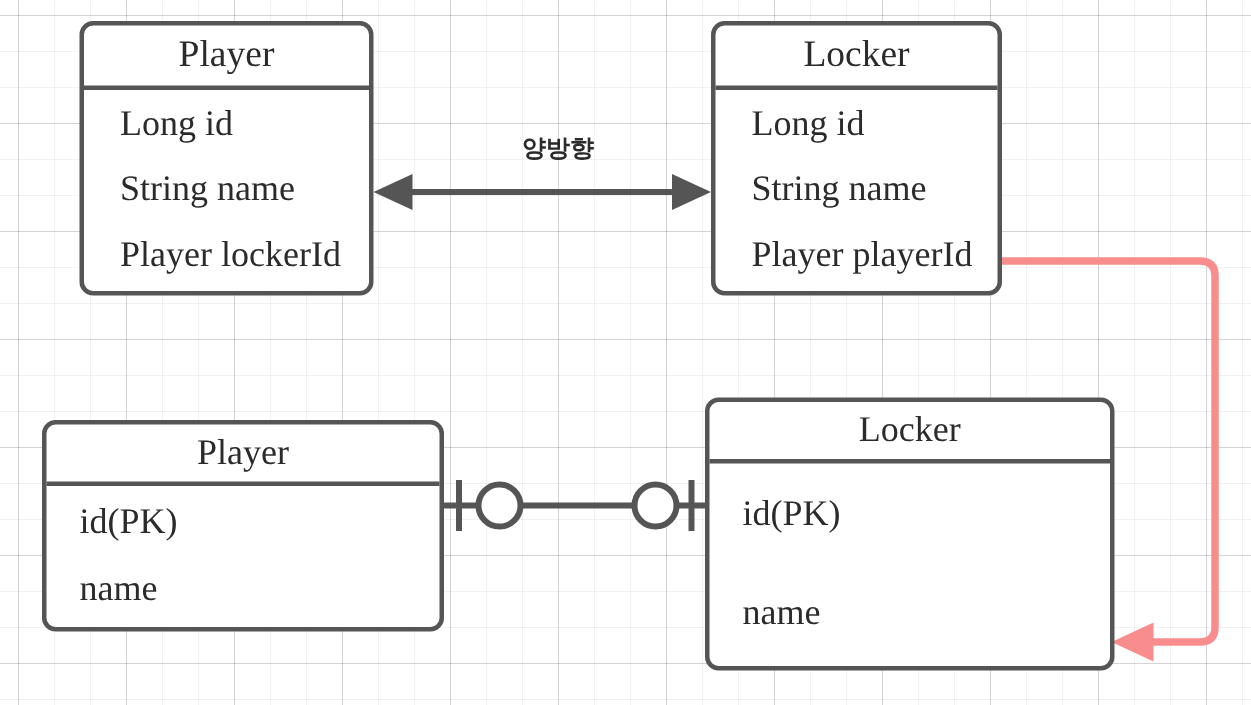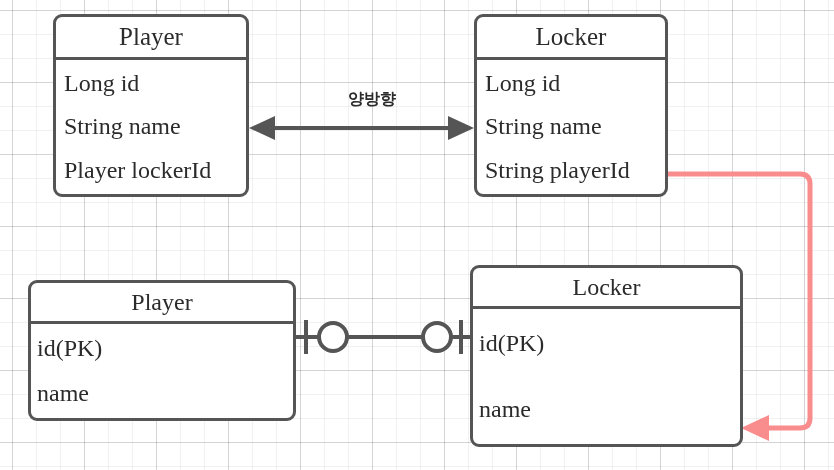--- a/index.html
+++ b/index.html
@@ -50,20 +50,21 @@
     flex: 1 1 auto;
     display: flex;
     flex-direction: column;
     justify-content: space-around;
     padding: 2px 0 2px 0;
   }
   .attr {
     color: #2b2b2b;
     white-space: nowrap;
     line-height: 1.05;
+    margin-left: 16px;
   }
 
   
   .class-box .box-title { height: 43px; font-size: 25px; }
   .class-box .attr { font-size: 24px; padding-left: 8px; }
 
   
   .table-box .box-title { height: 41px; font-size: 24px; }
   .table-box .attr { font-size: 24px; padding-left: 6px; }
 
@@ -135,21 +136,21 @@
       <div class="attr">String name</div>
       <div class="attr">Player lockerId</div>
     </div>
   </div>
 
   <div class="box class-box" id="box-locker-class">
     <div class="box-title">Locker</div>
     <div class="box-body">
       <div class="attr">Long id</div>
       <div class="attr">String name</div>
-      <div class="attr">String playerId</div>
+      <div class="attr">Player playerId</div>
     </div>
   </div>
 
   <div id="bidi-label">양방향</div>
 
   <div class="box table-box" id="box-player-table">
     <div class="box-title">Player</div>
     <div class="box-body">
       <div class="attr">id(PK)</div>
       <div class="attr">name</div>

